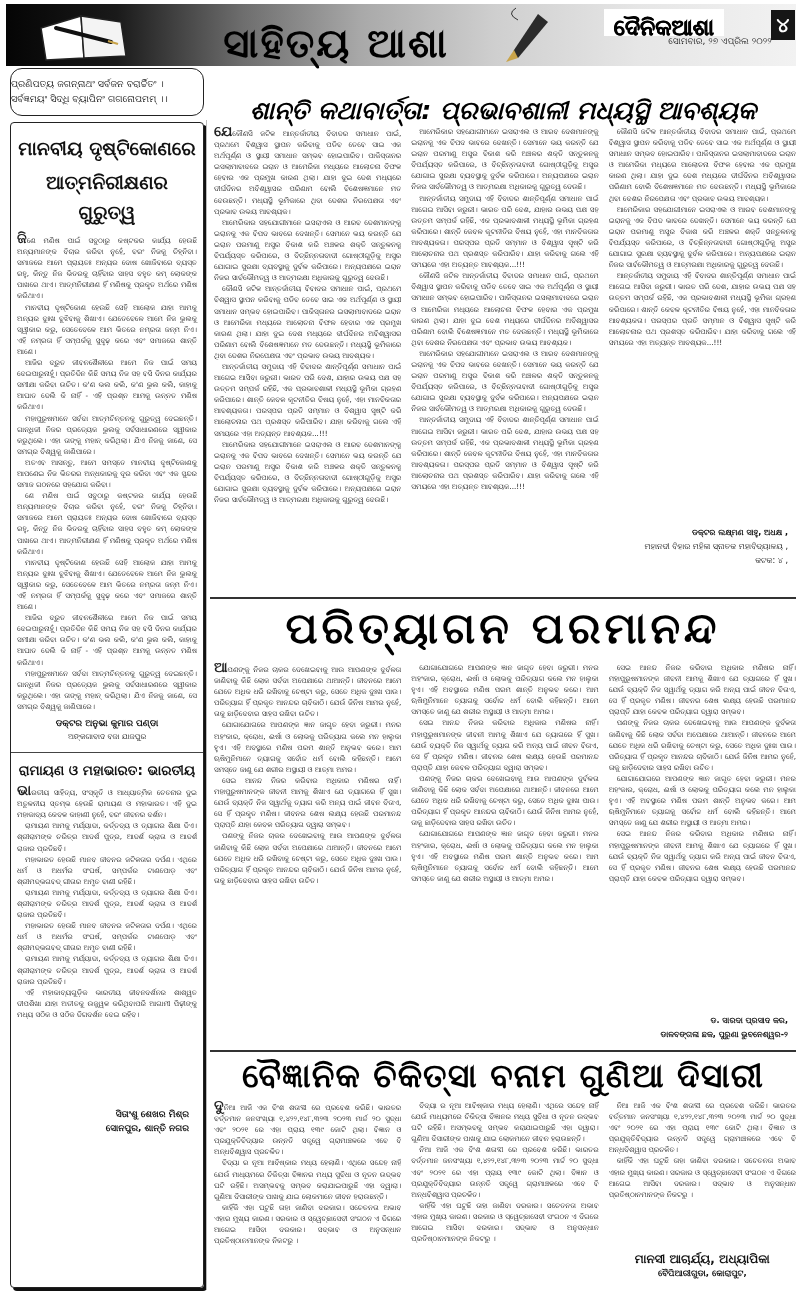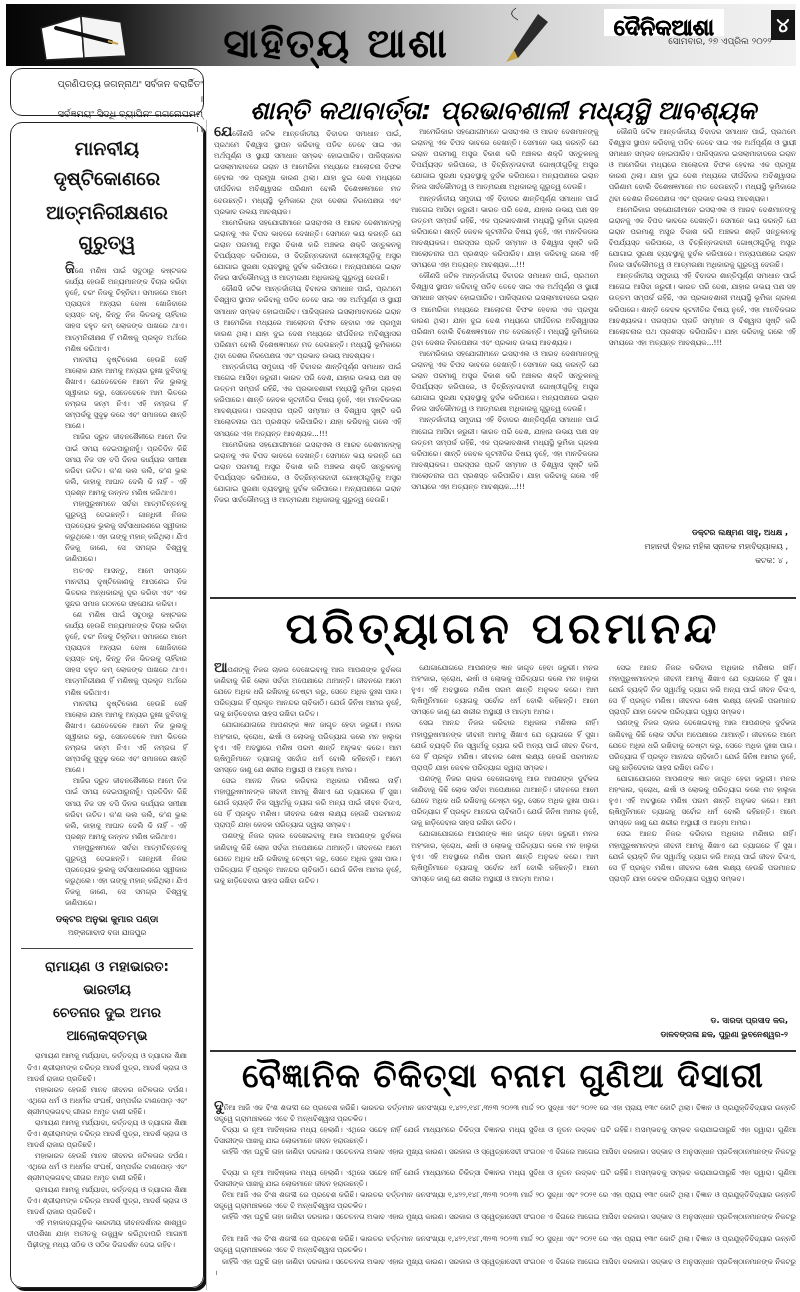--- a/index.html
+++ b/index.html
@@ -15,45 +15,45 @@
   .pen { position: absolute; left: 490px; top: 2px; width: 60px; height: 58px; }
   .paper-name { position: absolute; left: 598px; top: 5px; width: 120px; height: 27px; background: #fff;
     font-size: 22px; font-weight: bold; text-align: center; line-height: 38px; color: #111;
     -webkit-text-stroke: 0.5px #000; }
   .page-no { position: absolute; left: 765px; top: 6px; width: 24px; height: 30px; background: #161616; color: #fff;
     font-size: 20px; font-weight: bold; text-align: center; line-height: 30px; }
   .date { position: absolute; left: 640px; top: 32px; width: 148px; text-align: center; font-size: 9px; color: #222; }
 
   
   .quote-box { position: absolute; left: 10px; top: 68px; width: 194px; height: 48px;
-    border: 1.5px solid #222; border-radius: 12px; font-size: 9.5px; text-align: right; padding-top: 7px; line-height: 15px; padding-left: 44px; }
+    border: 1.5px solid #222; border-radius: 12px; font-size: 9.5px; text-align: left; padding-top: 7px; line-height: 15px; }
 
   
   .left-article { position: absolute; left: 10px; top: 122px; width: 194px; height: 1166px;
-    border: 1.5px solid #222; border-radius: 12px; box-shadow: 3px 3px 0 #111; padding: 6px 16px; overflow: hidden; }
+    border: 1.5px solid #222; border-radius: 4px; box-shadow: 3px 3px 0 #111; padding: 6px 6px; overflow: hidden; }
   .left-head { font-size: 19px; font-weight: bold; text-align: center; line-height: 30px; margin-top: 4px; }
   .body-text { font-size: 7.2px; line-height: 11.1px; text-align: justify; color: #222; }
   .body-text p { text-indent: 8px; }
   .dropcap { font-size: 14px; font-weight: bold; line-height: 10px; }
   .left-sep { border-top: 1px solid #444; margin: 8px -6px 6px -6px; }
   .left-head2 { font-size: 13.5px; font-weight: bold; text-align: center; line-height: 23px; }
   .byline { text-align: center; font-weight: bold; font-size: 9px; line-height: 14px; }
   .byline.right { text-align: right; padding-right: 8px; }
 
   
   .main-head { position: absolute; left: 210px; width: 586px; text-align: center; font-weight: bold; color: #000; }
   .h1 { top: 87px; font-size: 25px; line-height: 48px; font-style: italic; }
   .h2 { top: 598px; font-size: 43px; line-height: 60px; letter-spacing: 4px; }
   .h3 { top: 1052px; font-size: 33px; line-height: 48px; letter-spacing: 1px; }
 
   .cols { position: absolute; left: 214px; width: 582px; display: flex; gap: 10px; }
   .col { flex: 1; overflow: hidden; }
   .c1 { top: 126px; height: 470px; }
   .c2 { top: 662px; height: 382px; }
-  .c3 { top: 1100px; height: 190px; flex-direction: column; }
+  .c3 { top: 1100px; height: 190px; }
 
   .rule { position: absolute; left: 210px; width: 586px; border-top: 2px solid #333; }
   .vrule { position: absolute; top: 120px; left: 206px; height: 1170px; border-left: 1px solid #bbb; }
 </style>
 </head>
 <body>
 
 <div class="masthead">
   <svg class="book" viewBox="0 0 95 56">
     <path d="M5 20 L45 8 L48 50 L10 52 Z" fill="#fff" stroke="#222" stroke-width="1.5"></path>
@@ -73,39 +73,39 @@
 </div>
 
 <div class="quote-box">
   <div>ପ୍ରଣିପତ୍ୟ ଜଗନ୍ନାଥଂ ସର୍ବଜନ ବରାର୍ଚ୍ଚିତଂ ।</div>
   <div>ସର୍ବଜ୍ଞମୟଂ ସିଦ୍ଧି ବ୍ୟାପିନଂ ଗଗନୋପମମ୍ ।।</div>
 </div>
 
 <div class="left-article">
   <div class="left-head">ମାନବୀୟ ଦୃଷ୍ଟିକୋଣରେ</div>
   <div class="left-head">ଆତ୍ମନିରୀକ୍ଷଣର ଗୁରୁତ୍ୱ</div>
-  <div class="body-text" style="margin-top:6px;margin-left:38px;">
+  <div class="body-text" style="margin-top:6px;">
     <p style="text-indent:0"><span class="dropcap">ଜି</span><span>ଣେ ମଣିଷ ପାଇଁ ସବୁଠାରୁ କଷ୍ଟକର କାର୍ଯ୍ୟ ହେଉଛି ଅନ୍ୟମାନଙ୍କ ବିଚାର କରିବା ନୁହେଁ, ବରଂ ନିଜକୁ ଚିହ୍ନିବା। ସମାଜରେ ଆମେ ପ୍ରାୟତଃ ଅନ୍ୟର ଦୋଷ ଖୋଜିବାରେ ବ୍ୟସ୍ତ ରହୁ, କିନ୍ତୁ ନିଜ ଭିତରକୁ ଚାହିଁବାର ସାହସ ବହୁତ କମ୍ ଲୋକଙ୍କ ପାଖରେ ଥାଏ। ଆତ୍ମନିରୀକ୍ଷଣ ହିଁ ମଣିଷକୁ ପ୍ରକୃତ ଅର୍ଥରେ ମଣିଷ କରିଥାଏ।</span></p>
     <p>ମାନବୀୟ ଦୃଷ୍ଟିକୋଣ ହେଉଛି ସେହି ଆଲୋକ ଯାହା ଆମକୁ ଅନ୍ୟର ଦୁଃଖ ବୁଝିବାକୁ ଶିଖାଏ। ଯେତେବେଳେ ଆମେ ନିଜ ଭୁଲକୁ ସ୍ୱୀକାର କରୁ, ସେତେବେଳେ ଆମ ଭିତରେ ନମ୍ରତା ଜନ୍ମ ନିଏ। ଏହି ନମ୍ରତା ହିଁ ସମ୍ପର୍କକୁ ସୁଦୃଢ଼ କରେ ଏବଂ ସମାଜରେ ଶାନ୍ତି ଆଣେ।</p>
     <p>ଆଜିର ଦ୍ରୁତ ଜୀବନଶୈଳୀରେ ଆମେ ନିଜ ପାଇଁ ସମୟ ଦେଇପାରୁନାହୁଁ। ପ୍ରତିଦିନ କିଛି ସମୟ ନିଜ ସହ ବସି ଦିନର କାର୍ଯ୍ୟର ସମୀକ୍ଷା କରିବା ଉଚିତ। କ'ଣ ଭଲ କଲି, କ'ଣ ଭୁଲ କଲି, କାହାକୁ ଆଘାତ ଦେଲି କି ନାହିଁ - ଏହି ପ୍ରଶ୍ନ ଆମକୁ ଉନ୍ନତ ମଣିଷ କରିଥାଏ।</p>
     <p>ମହାପୁରୁଷମାନେ ସର୍ବଦା ଆତ୍ମଚିନ୍ତନକୁ ଗୁରୁତ୍ୱ ଦେଇଛନ୍ତି। ଗାନ୍ଧିଜୀ ନିଜର ପ୍ରତ୍ୟେକ ଭୁଲକୁ ସର୍ବସାଧାରଣରେ ସ୍ୱୀକାର କରୁଥିଲେ। ଏହା ତାଙ୍କୁ ମହାନ୍ କରିଥିଲା। ଯିଏ ନିଜକୁ ଜାଣେ, ସେ ସମଗ୍ର ବିଶ୍ୱକୁ ଜାଣିପାରେ।</p>
     <p>ଅତଏବ ଆସନ୍ତୁ, ଆମେ ସମସ୍ତେ ମାନବୀୟ ଦୃଷ୍ଟିକୋଣକୁ ଆପଣେଇ ନିଜ ଭିତରର ଅନ୍ଧକାରକୁ ଦୂର କରିବା ଏବଂ ଏକ ସୁନ୍ଦର ସମାଜ ଗଠନରେ ସହଯୋଗ କରିବା।</p>
     <p>ଣେ ମଣିଷ ପାଇଁ ସବୁଠାରୁ କଷ୍ଟକର କାର୍ଯ୍ୟ ହେଉଛି ଅନ୍ୟମାନଙ୍କ ବିଚାର କରିବା ନୁହେଁ, ବରଂ ନିଜକୁ ଚିହ୍ନିବା। ସମାଜରେ ଆମେ ପ୍ରାୟତଃ ଅନ୍ୟର ଦୋଷ ଖୋଜିବାରେ ବ୍ୟସ୍ତ ରହୁ, କିନ୍ତୁ ନିଜ ଭିତରକୁ ଚାହିଁବାର ସାହସ ବହୁତ କମ୍ ଲୋକଙ୍କ ପାଖରେ ଥାଏ। ଆତ୍ମନିରୀକ୍ଷଣ ହିଁ ମଣିଷକୁ ପ୍ରକୃତ ଅର୍ଥରେ ମଣିଷ କରିଥାଏ।</p>
     <p>ମାନବୀୟ ଦୃଷ୍ଟିକୋଣ ହେଉଛି ସେହି ଆଲୋକ ଯାହା ଆମକୁ ଅନ୍ୟର ଦୁଃଖ ବୁଝିବାକୁ ଶିଖାଏ। ଯେତେବେଳେ ଆମେ ନିଜ ଭୁଲକୁ ସ୍ୱୀକାର କରୁ, ସେତେବେଳେ ଆମ ଭିତରେ ନମ୍ରତା ଜନ୍ମ ନିଏ। ଏହି ନମ୍ରତା ହିଁ ସମ୍ପର୍କକୁ ସୁଦୃଢ଼ କରେ ଏବଂ ସମାଜରେ ଶାନ୍ତି ଆଣେ।</p>
     <p>ଆଜିର ଦ୍ରୁତ ଜୀବନଶୈଳୀରେ ଆମେ ନିଜ ପାଇଁ ସମୟ ଦେଇପାରୁନାହୁଁ। ପ୍ରତିଦିନ କିଛି ସମୟ ନିଜ ସହ ବସି ଦିନର କାର୍ଯ୍ୟର ସମୀକ୍ଷା କରିବା ଉଚିତ। କ'ଣ ଭଲ କଲି, କ'ଣ ଭୁଲ କଲି, କାହାକୁ ଆଘାତ ଦେଲି କି ନାହିଁ - ଏହି ପ୍ରଶ୍ନ ଆମକୁ ଉନ୍ନତ ମଣିଷ କରିଥାଏ।</p>
     <p>ମହାପୁରୁଷମାନେ ସର୍ବଦା ଆତ୍ମଚିନ୍ତନକୁ ଗୁରୁତ୍ୱ ଦେଇଛନ୍ତି। ଗାନ୍ଧିଜୀ ନିଜର ପ୍ରତ୍ୟେକ ଭୁଲକୁ ସର୍ବସାଧାରଣରେ ସ୍ୱୀକାର କରୁଥିଲେ। ଏହା ତାଙ୍କୁ ମହାନ୍ କରିଥିଲା। ଯିଏ ନିଜକୁ ଜାଣେ, ସେ ସମଗ୍ର ବିଶ୍ୱକୁ ଜାଣିପାରେ।</p>
   </div>
   <div class="byline" style="margin-top:4px;">ଡକ୍ଟର ଅନୁଭା କୁମାର ପଣ୍ଡା</div>
   <div class="byline" style="font-size:7.5px;font-weight:normal;">ଅଙ୍କଗାବାଦ ବଜା ଯାଜପୁର</div>
 
   <div class="left-sep"></div>
 
   <div class="left-head2">ରାମାୟଣ ଓ ମହାଭାରତ: ଭାରତୀୟ</div>
-  <div class="left-head2">ଚେତନାର ଦୁଇ ଅମର ଆଲୋକସ୍ତମ୍ଭ</div>
   <div class="body-text" style="margin-top:3px;height:318px;overflow:hidden;">
+    <p style="text-indent:0"><span class="dropcap">ଭା</span><span>ରତୀୟ ସାହିତ୍ୟ, ସଂସ୍କୃତି ଓ ଆଧ୍ୟାତ୍ମିକ ଚେତନାର ଦୁଇ ଅତୁଳନୀୟ ସ୍ତମ୍ଭ ହେଉଛି ରାମାୟଣ ଓ ମହାଭାରତ। ଏହି ଦୁଇ ମହାକାବ୍ୟ କେବଳ କାହାଣୀ ନୁହେଁ, ବରଂ ଜୀବନର ଦର୍ଶନ।</span></p>
     <p>ରାମାୟଣ ଆମକୁ ମର୍ଯ୍ୟାଦା, କର୍ତ୍ତବ୍ୟ ଓ ତ୍ୟାଗର ଶିକ୍ଷା ଦିଏ। ଶ୍ରୀରାମଙ୍କ ଚରିତ୍ର ଆଦର୍ଶ ପୁତ୍ର, ଆଦର୍ଶ ଭ୍ରାତା ଓ ଆଦର୍ଶ ରାଜାର ପ୍ରତିଛବି।</p>
     <p>ମହାଭାରତ ହେଉଛି ମାନବ ଜୀବନର ଜଟିଳତାର ଦର୍ପଣ। ଏଥିରେ ଧର୍ମ ଓ ଅଧର୍ମର ସଂଘର୍ଷ, ସମ୍ପର୍କର ଟାଣପୋଡ଼ ଏବଂ ଶ୍ରୀମଦ୍ଭଗବଦ୍ ଗୀତାର ଅମୃତ ବାଣୀ ରହିଛି।</p>
     <p>ରାମାୟଣ ଆମକୁ ମର୍ଯ୍ୟାଦା, କର୍ତ୍ତବ୍ୟ ଓ ତ୍ୟାଗର ଶିକ୍ଷା ଦିଏ। ଶ୍ରୀରାମଙ୍କ ଚରିତ୍ର ଆଦର୍ଶ ପୁତ୍ର, ଆଦର୍ଶ ଭ୍ରାତା ଓ ଆଦର୍ଶ ରାଜାର ପ୍ରତିଛବି।</p>
     <p>ମହାଭାରତ ହେଉଛି ମାନବ ଜୀବନର ଜଟିଳତାର ଦର୍ପଣ। ଏଥିରେ ଧର୍ମ ଓ ଅଧର୍ମର ସଂଘର୍ଷ, ସମ୍ପର୍କର ଟାଣପୋଡ଼ ଏବଂ ଶ୍ରୀମଦ୍ଭଗବଦ୍ ଗୀତାର ଅମୃତ ବାଣୀ ରହିଛି।</p>
     <p>ରାମାୟଣ ଆମକୁ ମର୍ଯ୍ୟାଦା, କର୍ତ୍ତବ୍ୟ ଓ ତ୍ୟାଗର ଶିକ୍ଷା ଦିଏ। ଶ୍ରୀରାମଙ୍କ ଚରିତ୍ର ଆଦର୍ଶ ପୁତ୍ର, ଆଦର୍ଶ ଭ୍ରାତା ଓ ଆଦର୍ଶ ରାଜାର ପ୍ରତିଛବି।</p>
     <p>ଏହି ମହାକାବ୍ୟଗୁଡ଼ିକ ଭାରତୀୟ ଜୀବନଦର୍ଶନର ଶାଶ୍ୱତ ଦୀପଶିଖା ଯାହା ଅତୀତକୁ ଉଜ୍ଜ୍ୱଳ କରିଥିବାପରି ଆଗାମୀ ପିଢ଼ୀଙ୍କୁ ମଧ୍ୟ ସଠିକ ଓ ସଠିକ ଦିଗଦର୍ଶନ ଦେଇ ରହିବ।</p>
   </div>
   <div class="byline right" style="margin-top:4px;">ସିତାଂଶୁ ଶେଖର ମିଶ୍ର</div>
   <div class="byline right">ସୋନପୁର, ଶାନ୍ତି ନଗର</div>
 </div>

